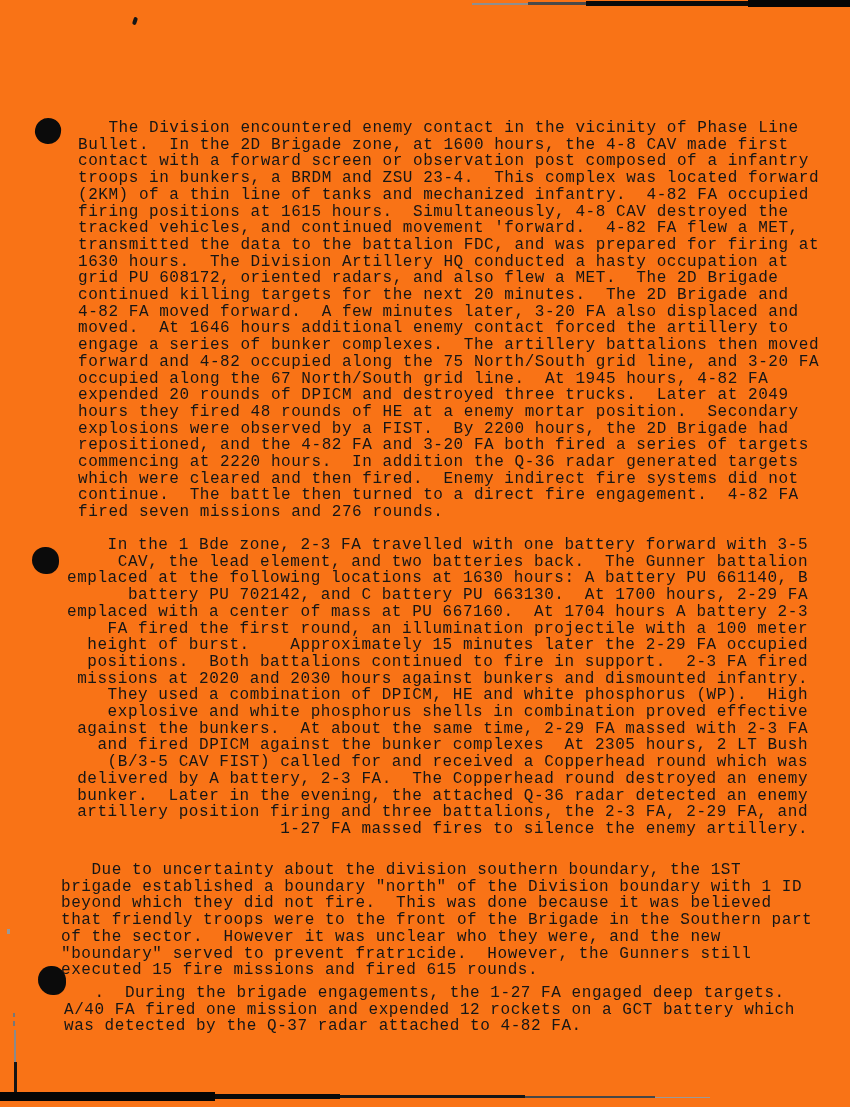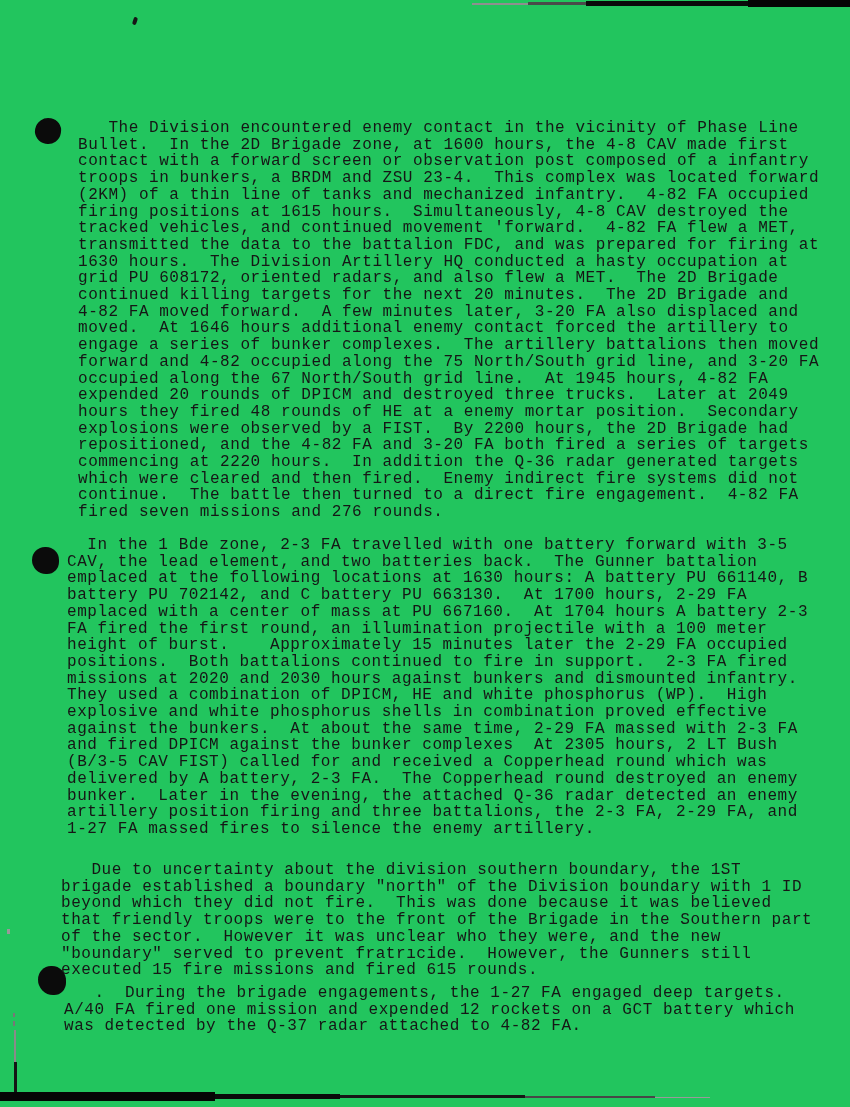--- a/index.html
+++ b/index.html
@@ -1,34 +1,34 @@
 <!DOCTYPE html>
 <html><head>
 <meta charset="utf-8">
 <style>
   html, body { margin: 0; padding: 0; background: #ffffff; }
   .page {
     position: relative;
     width: 850px;
     height: 1107px;
-    background: #22c55e;
+    background: #f97316;
     overflow: hidden;
     font-family: "Liberation Mono", "DejaVu Sans Mono", monospace;
   }
   .para {
     position: absolute;
     white-space: pre;
     font-size: 16px;
     line-height: 16.7px;
     letter-spacing: 0.55px;
     color: #161616;
     font-weight: 500;
   }
   #p1 { top: 120px; left: 78px; }
-  #p2 { top: 537px; left: 67px; }
+  #p2 { top: 537px; left: 67px; text-align: right; }
   #p3 { top: 850px; left: 61px; margin-top: 12px; }
   #p4 { top: 985px; left: 64px; }
 
   .art { position: absolute; }
 
   
   .hole { position: absolute; background: #0b0b0b; border-radius: 50%; }
   #hole1 { left: 35px; top: 118px; width: 26px; height: 26px; transform: rotate(10deg); border-radius: 52% 48% 50% 50%; }
   #hole2 { left: 32px; top: 547px; width: 27px; height: 27px; border-radius: 50% 50% 46% 54%; }
   #hole3 { left: 38px; top: 966px; width: 28px; height: 29px; border-radius: 48% 52% 44% 56%; }

